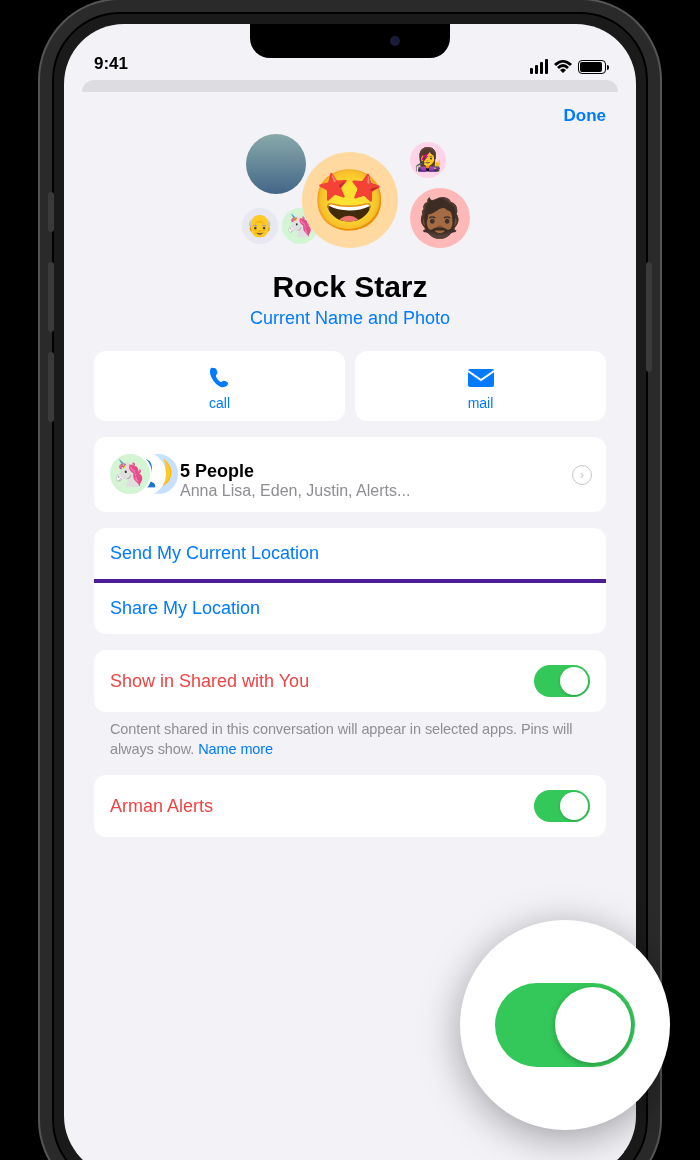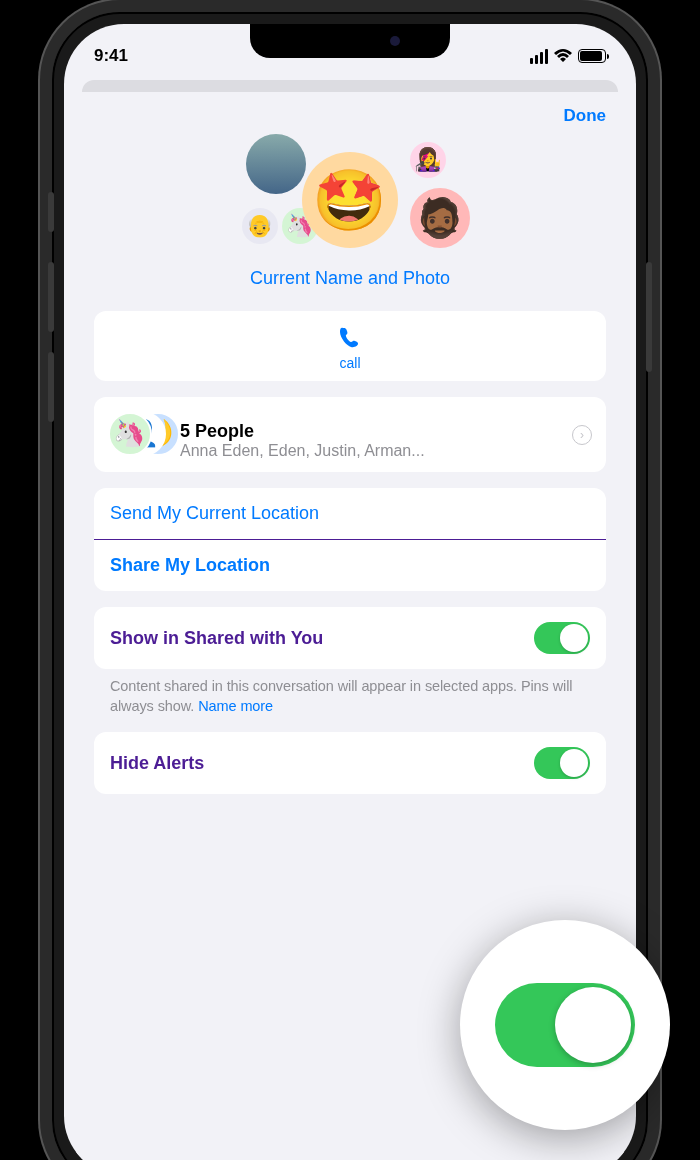--- a/index.html
+++ b/index.html
@@ -59,21 +59,21 @@
       right: 50px;
       top: 12px;
       width: 10px;
       height: 10px;
       border-radius: 50%;
       background: #1a1a3a;
     }
     .status-bar {
       display: flex;
       justify-content: space-between;
-      align-items: center;
+      align-items: flex-end;
       padding: 14px 30px 0;
       height: 50px;
       color: #000;
       font-weight: 600;
       font-size: 17px;
     }
     .status-right { display: flex; gap: 6px; align-items: center; }
     .signal { display: inline-flex; gap: 2px; align-items: flex-end; }
     .signal span { width: 3px; background: #000; border-radius: 1px; }
     .signal span:nth-child(1){height:6px} .signal span:nth-child(2){height:9px}
@@ -170,30 +170,30 @@
     .people-text { flex:1; margin-left:10px; }
     .people-title { font-size:18px; font-weight:600; color:#000;margin-top:12px; }
     .people-sub { font-size:16px; color:#8e8e93; }
     .chevron {
       width:20px; height:20px; border:1.5px solid #c7c7cc; border-radius:50%;
       display:flex; align-items:center; justify-content:center; color:#c7c7cc; font-size:12px;
     }
     .list-row {
       padding: 15px 16px;
       font-size: 18px;
-      border-bottom: 1px solid #4c1d95;
+      border-bottom: 4px solid #4c1d95;
       cursor: pointer;
       display: flex;
       justify-content: space-between;
       align-items: center;
     }
-    .list-row:last-child { border-bottom: none; font-weight: bold; }
+    .list-row:last-child { border-bottom: none; }
     .link-blue { color: #007aff; }
     .link-red { color: #ff3b30; }
-    .link-black { color: #4c1d95; }
+    .link-black { color: #ef4444; }
     .footer-note {
       font-size: 14.5px;
       color: #8e8e93;
       padding: 8px 16px 0;
       line-height: 1.35;
       letter-spacing: -0.1px;
     }
     .footer-note a { color: #007aff; text-decoration: none; }
     .toggle {
       width: 56px; height: 32px; background: #34c759; border-radius: 16px;
@@ -262,43 +262,53 @@
 
       <div class="avatars">
         <div class="avatar av1"></div>
         <div class="avatar av2">👴</div>
         <div class="avatar av3">🦄</div>
         <div class="avatar av-main">🤩</div>
         <div class="avatar av4">👩‍🎤</div>
         <div class="avatar av5">🧔🏾</div>
       </div>
 
+      <div class="group-name">Rock Starz</div>
       <div class="change-link">Current Name and Photo</div>
 
       <div class="action-row">
         <div class="action-btn">
           <div class="ic">
             <svg width="24" height="24" viewBox="0 0 24 24">
                 <path fill="#007aff" d="M6 2c1 0 2 0 3 3s0 3-1 4 3 7 5 7 1-2 4-1 3 2 3 3-3 4-7 3S2 12 2 6s3-4 4-4z"></path>
               </svg>
           </div>
           <div class="lbl">call</div>
+        </div>
+        <div class="action-btn">
+          <div class="ic">
+            <svg width="26" height="18" viewBox="0 0 26 18">
+                <rect x="0" y="0" width="26" height="18" rx="2" fill="#007aff"></rect>
+                <path d="M0 2 L13 11 L26 2" stroke="#fff" stroke-width="2" fill="none"></path>
+              </svg>
+          </div>
+          <div class="lbl">mail</div>
         </div>
       </div>
 
       <div class="card">
         <div class="people-row">
           <div class="people-avatars">
             <div class="pa pa3">🌙</div>
             <div class="pa pa2">👤</div>
             <div class="pa pa1">🦄</div>
           </div>
           <div class="people-text">
             <div class="people-title">5 People</div>
-            <div class="people-sub">Anna Eden, Eden, Justin, Arman...</div>
+            <div class="people-sub">Anna Lisa, Eden, Justin, Alerts...</div>
           </div>
           <div class="chevron">›</div>
         </div>
       </div>
 
       <div class="card">
         <div class="list-row link-blue">
           <span>Send My Current Location</span>
         </div>
         <div class="list-row link-blue">
@@ -311,21 +321,21 @@
           <span>Show in Shared with You</span>
           <div class="toggle"></div>
         </div>
       </div>
       <div class="footer-note">
         <span>Content shared in this conversation will appear in selected apps. Pins will always show. </span><a href="#">Name more</a>
       </div>
 
       <div class="card">
         <div class="list-row link-black">
-          <span>Hide Alerts</span>
+          <span>Arman Alerts</span>
           <div class="toggle"></div>
         </div>
       </div>
 
 
     </div>
   </div>
 </div>
 
 <div class="magnify">

